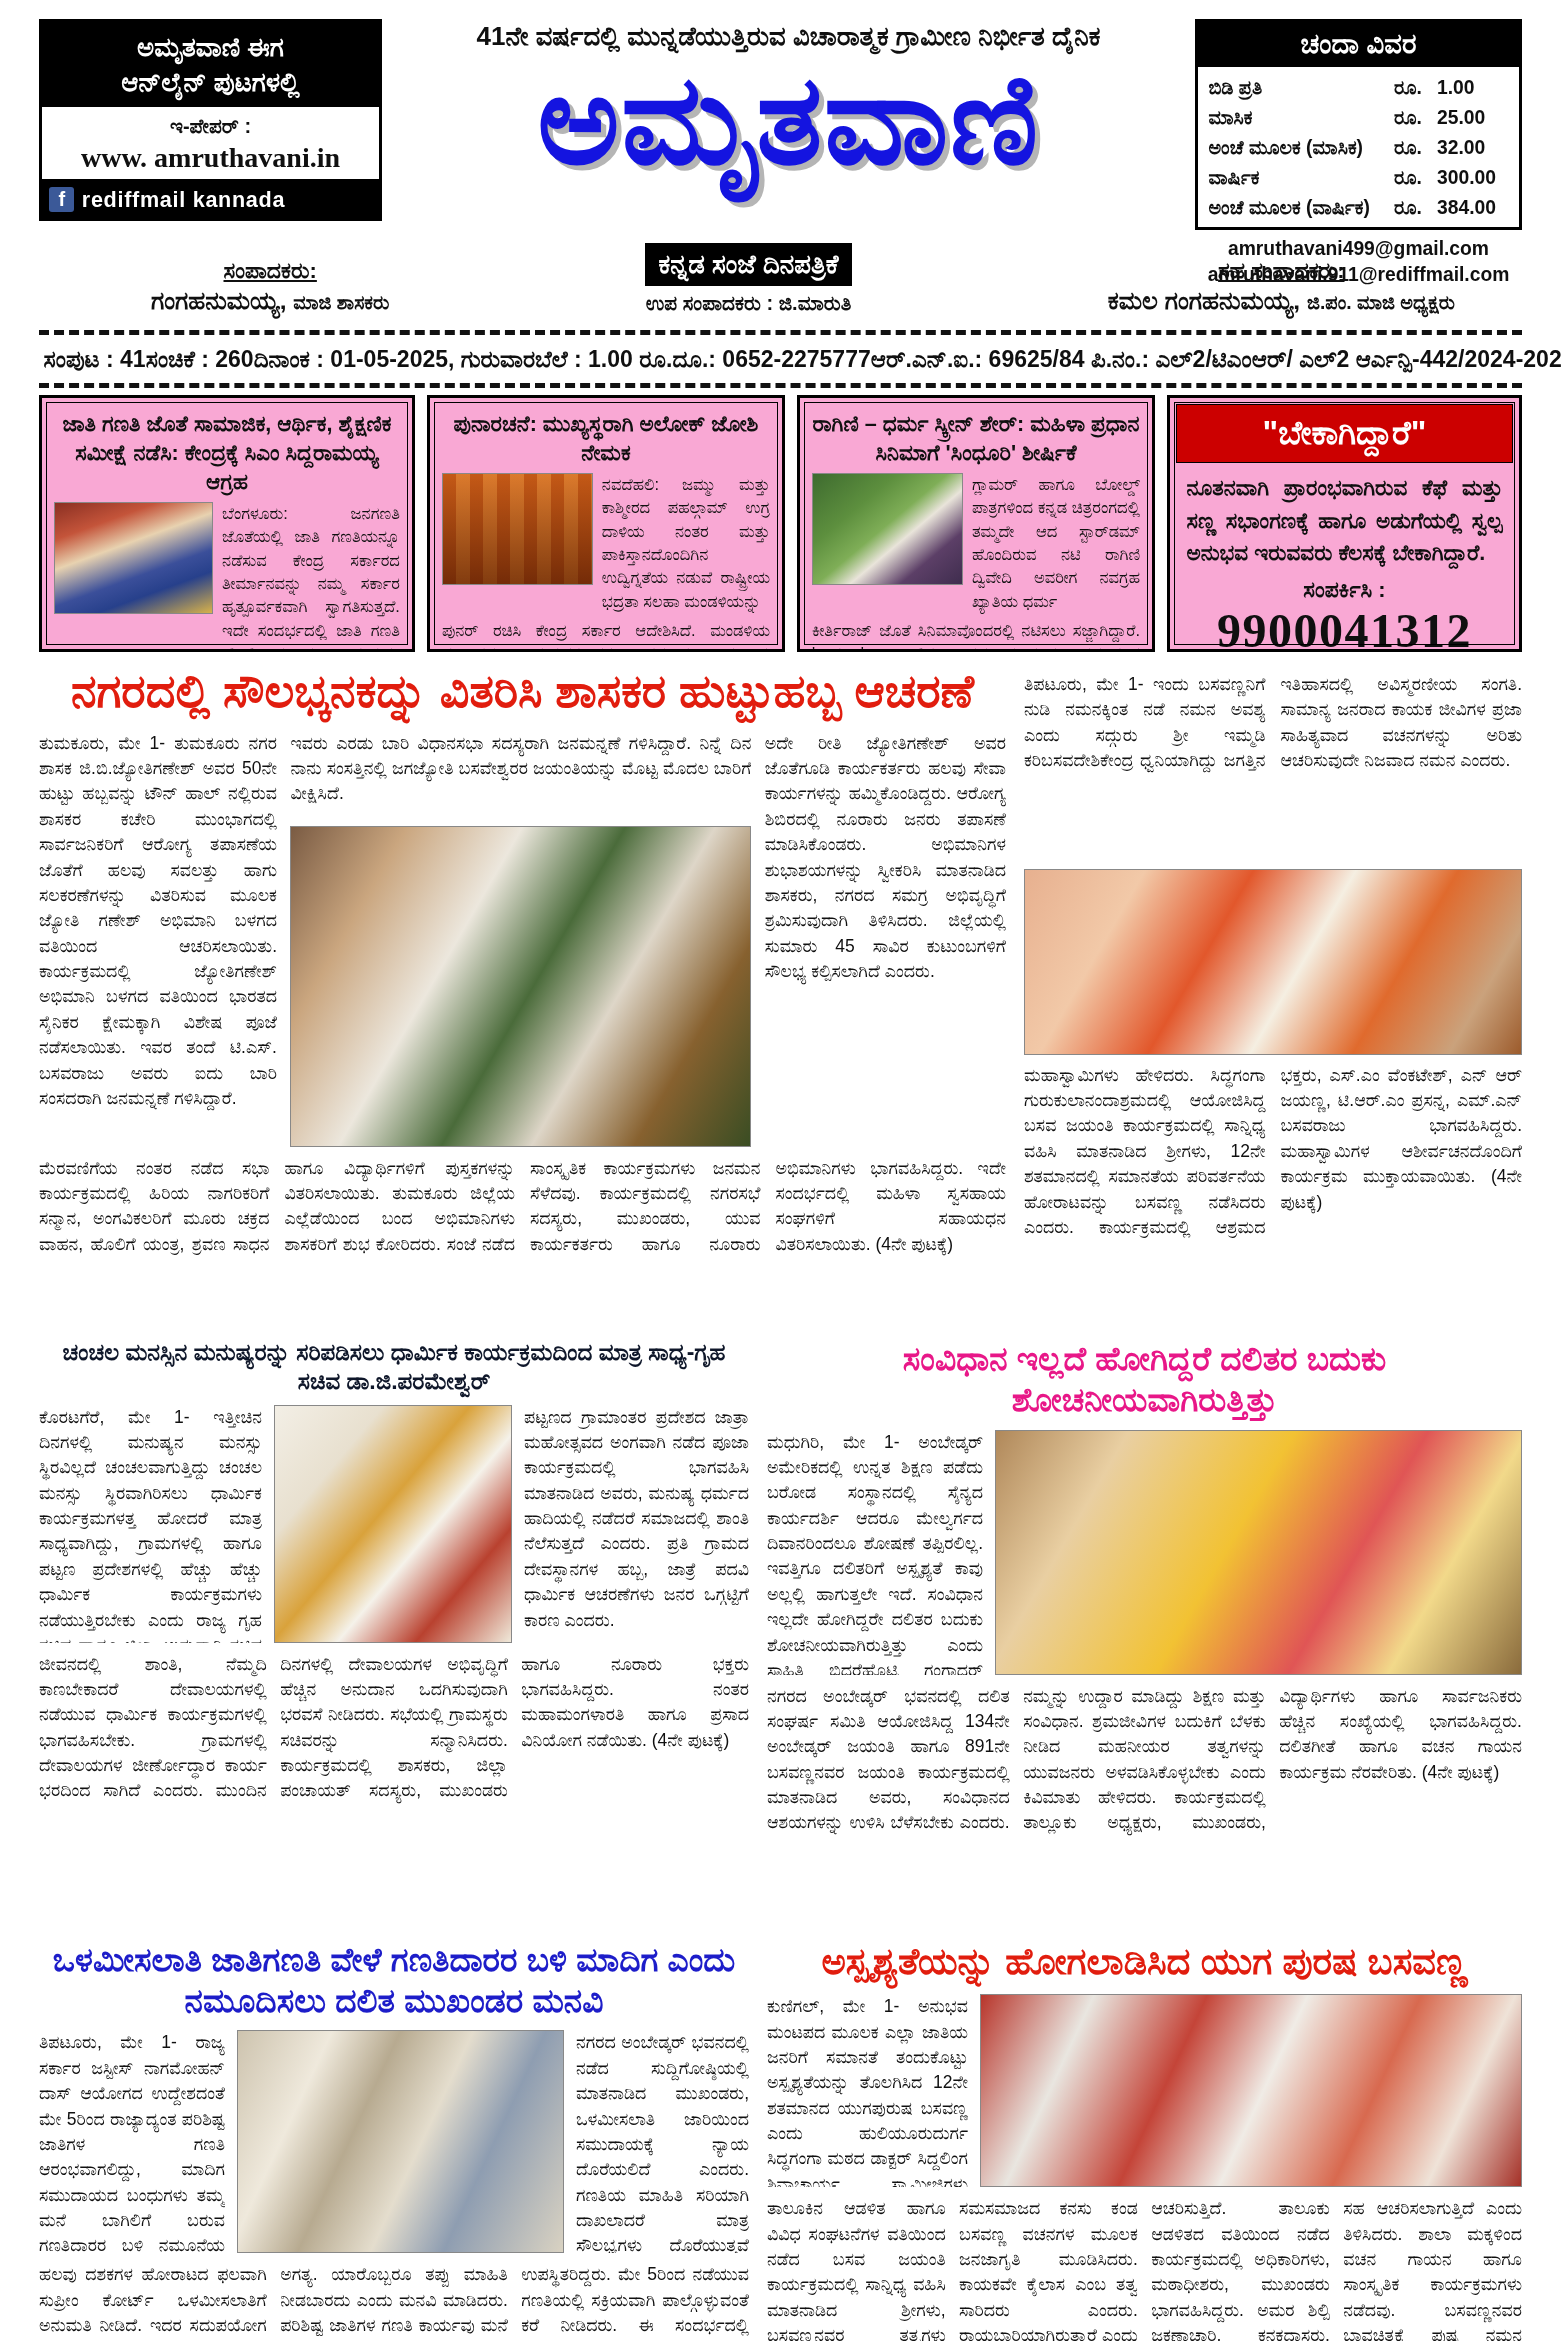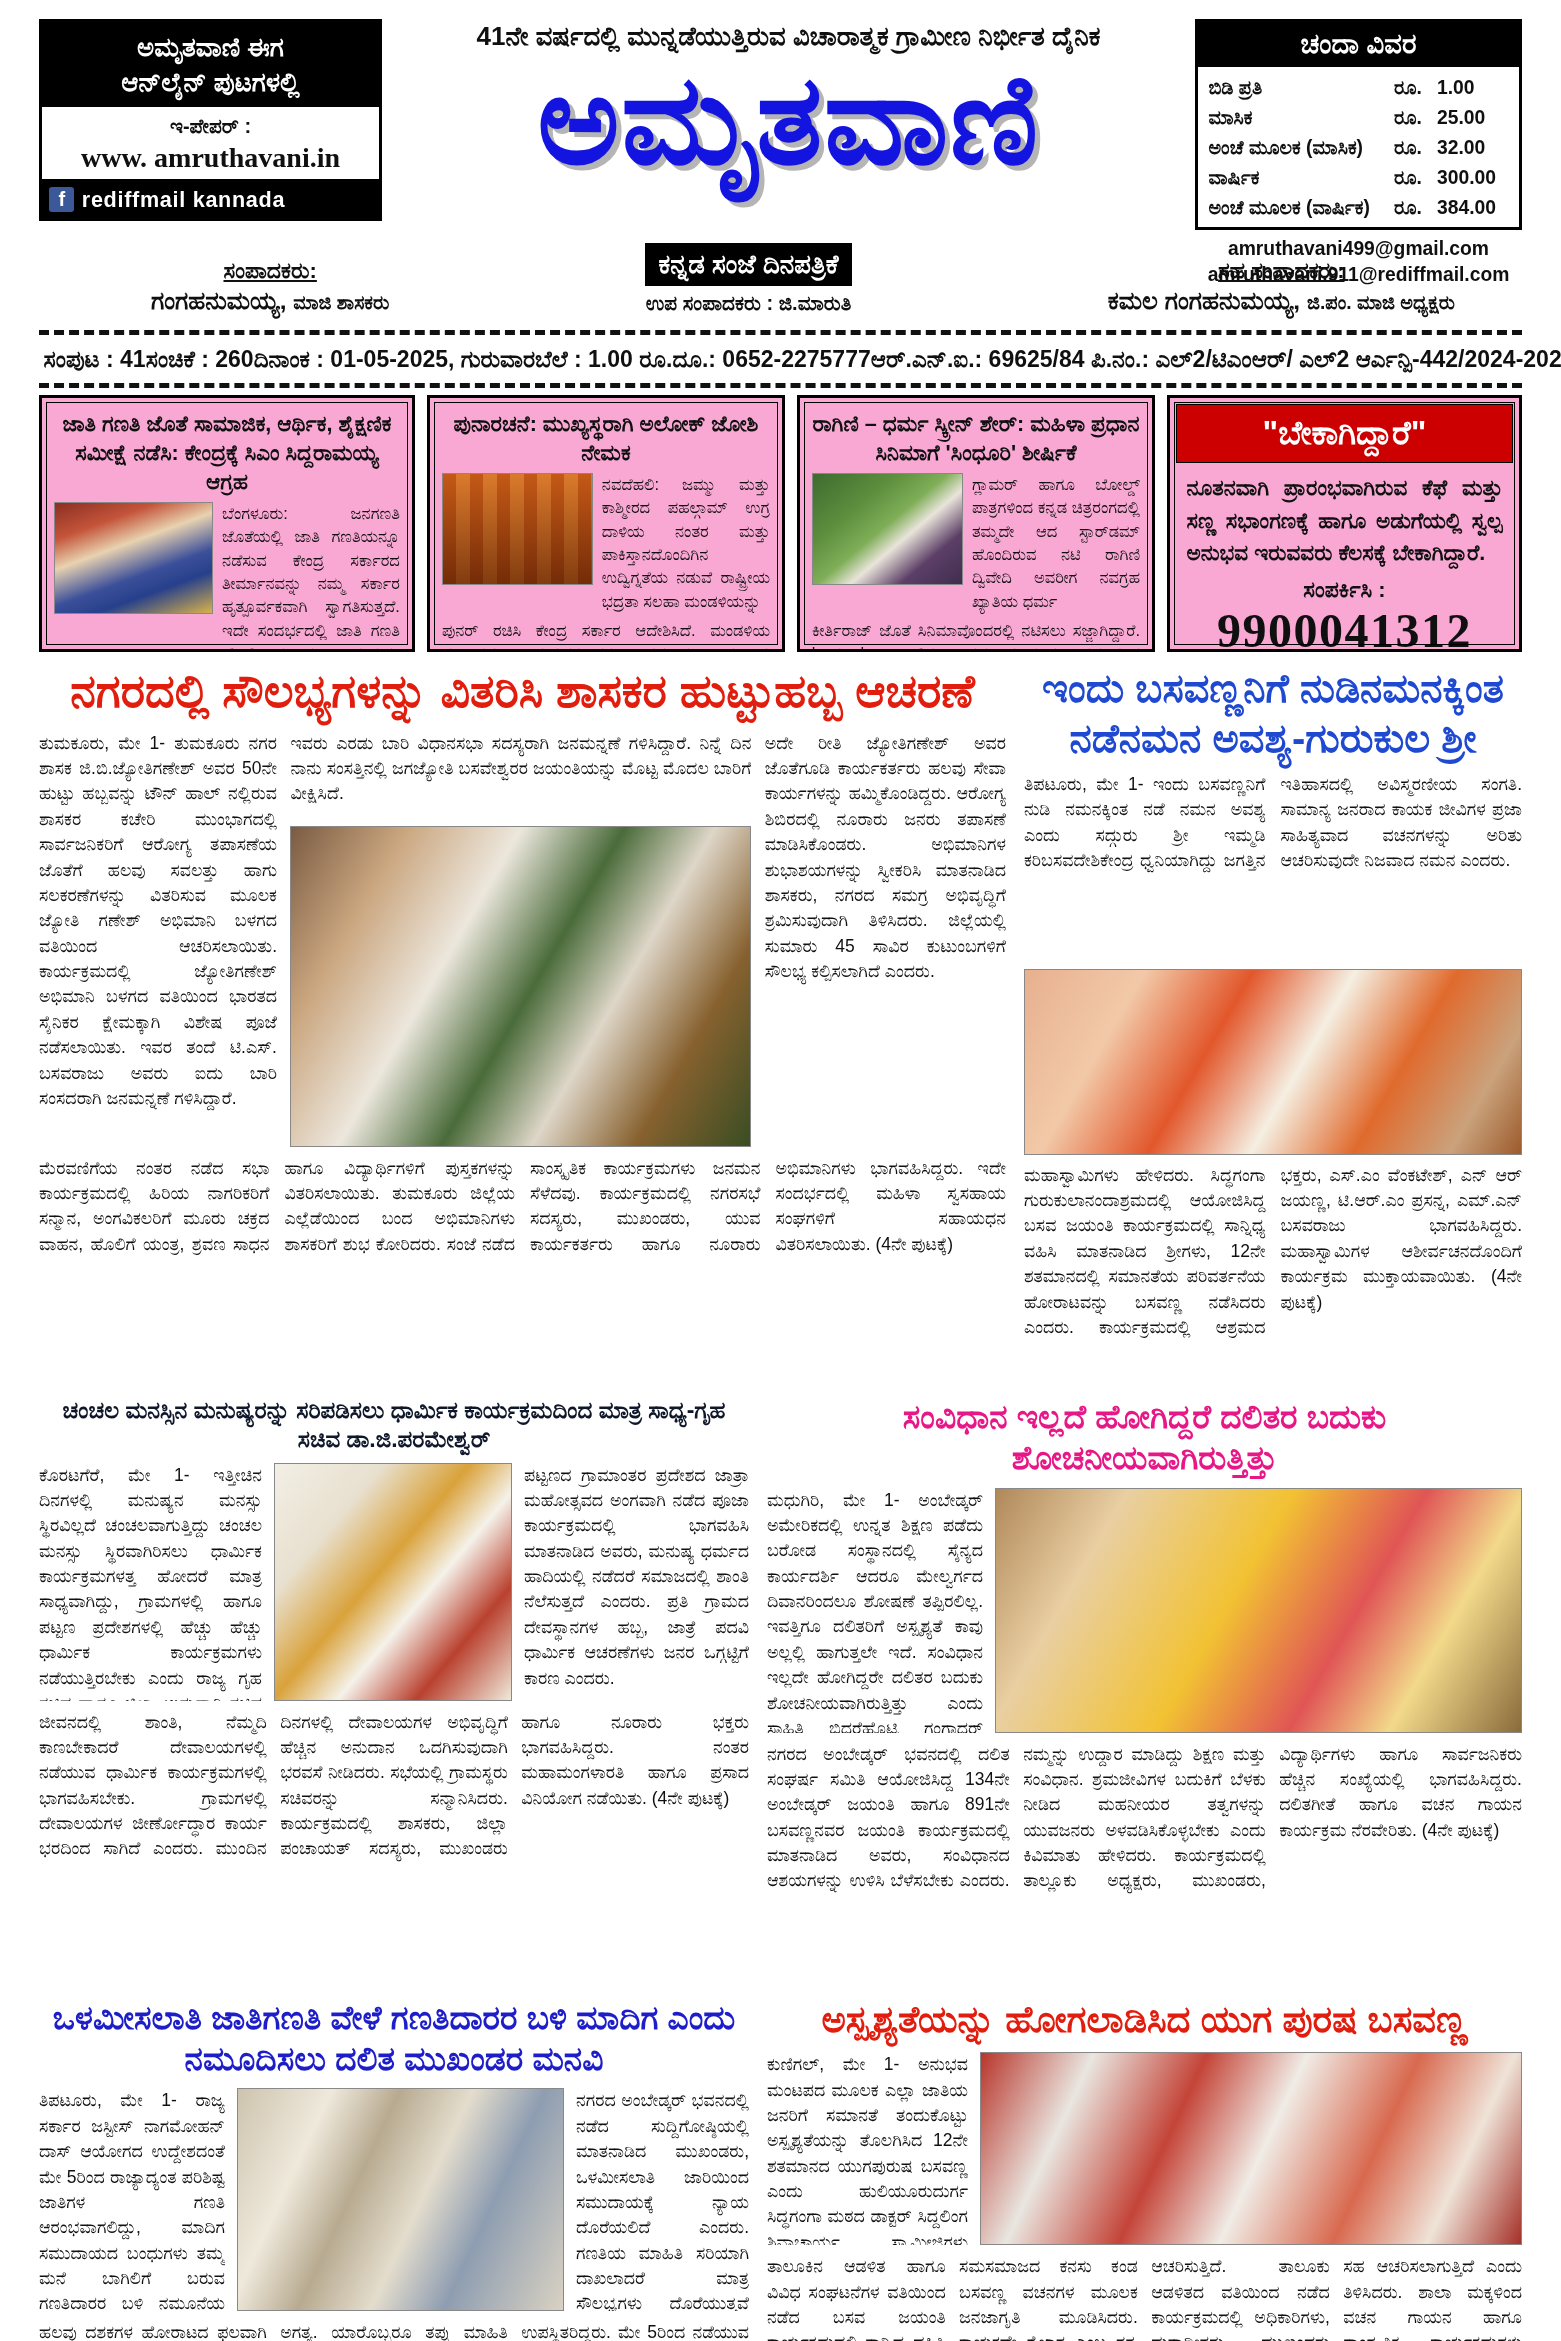--- a/index.html
+++ b/index.html
@@ -247,34 +247,33 @@
     <div class="bbox b4">
       <div class="ad-title">"ಬೇಕಾಗಿದ್ದಾರೆ"</div>
       <div class="ad-body">ನೂತನವಾಗಿ ಪ್ರಾರಂಭವಾಗಿರುವ ಕೆಫೆ ಮತ್ತು ಸಣ್ಣ ಸಭಾಂಗಣಕ್ಕೆ ಹಾಗೂ ಅಡುಗೆಯಲ್ಲಿ ಸ್ವಲ್ಪ ಅನುಭವ ಇರುವವರು ಕೆಲಸಕ್ಕೆ ಬೇಕಾಗಿದ್ದಾರೆ.</div>
       <div class="ad-contact">ಸಂಪರ್ಕಿಸಿ :</div>
       <div class="ad-phone">9900041312</div>
     </div>
   </div>
 
   <div class="band">
     <div class="main-left">
-      <div class="hl hl-red">ನಗರದಲ್ಲಿ ಸೌಲಭ್ಯಗಳನ್ನು ವಿತರಿಸಿ ಶಾಸಕರ ಹುಟ್ಟುಹಬ್ಬ ಆಚರಣೆ</div>
+      <div class="hl hl-red">ನಗರದಲ್ಲಿ ಸೌಲಭ್ಕನಕದ್ನು ವಿತರಿಸಿ ಶಾಸಕರ ಹುಟ್ಟುಹಬ್ಬ ಆಚರಣೆ</div>
       <div class="main-grid">
         <div class="mg-colA col-txt">ತುಮಕೂರು, ಮೇ 1- ತುಮಕೂರು ನಗರ ಶಾಸಕ ಜಿ.ಬಿ.ಜ್ಯೋತಿಗಣೇಶ್ ಅವರ 50ನೇ ಹುಟ್ಟು ಹಬ್ಬವನ್ನು ಟೌನ್ ಹಾಲ್ ನಲ್ಲಿರುವ ಶಾಸಕರ ಕಚೇರಿ ಮುಂಭಾಗದಲ್ಲಿ ಸಾರ್ವಜನಿಕರಿಗೆ ಆರೋಗ್ಯ ತಪಾಸಣೆಯ ಜೊತೆಗೆ ಹಲವು ಸವಲತ್ತು ಹಾಗು ಸಲಕರಣೆಗಳನ್ನು ವಿತರಿಸುವ ಮೂಲಕ ಜ್ಯೋತಿ ಗಣೇಶ್ ಅಭಿಮಾನಿ ಬಳಗದ ವತಿಯಿಂದ ಆಚರಿಸಲಾಯಿತು. ಕಾರ್ಯಕ್ರಮದಲ್ಲಿ ಜ್ಯೋತಿಗಣೇಶ್ ಅಭಿಮಾನಿ ಬಳಗದ ವತಿಯಿಂದ ಭಾರತದ ಸೈನಿಕರ ಕ್ಷೇಮಕ್ಕಾಗಿ ವಿಶೇಷ ಪೂಜೆ ನಡೆಸಲಾಯಿತು. ಇವರ ತಂದೆ ಟಿ.ಎಸ್. ಬಸವರಾಜು ಅವರು ಐದು ಬಾರಿ ಸಂಸದರಾಗಿ ಜನಮನ್ನಣೆ ಗಳಿಸಿದ್ದಾರೆ.</div>
         <div class="mg-mid">
           <div class="col-txt">ಇವರು ಎರಡು ಬಾರಿ ವಿಧಾನಸಭಾ ಸದಸ್ಯರಾಗಿ ಜನಮನ್ನಣೆ ಗಳಿಸಿದ್ದಾರೆ. ನಿನ್ನೆ ದಿನ ನಾನು ಸಂಸತ್ತಿನಲ್ಲಿ ಜಗಜ್ಯೋತಿ ಬಸವೇಶ್ವರರ ಜಯಂತಿಯನ್ನು ಮೊಟ್ಟ ಮೊದಲ ಬಾರಿಗೆ ವೀಕ್ಷಿಸಿದೆ.</div>
           <div class="mg-photo photo ph-crowd"></div>
         </div>
         <div class="mg-colD col-txt">ಅದೇ ರೀತಿ ಜ್ಯೋತಿಗಣೇಶ್ ಅವರ ಜೊತೆಗೂಡಿ ಕಾರ್ಯಕರ್ತರು ಹಲವು ಸೇವಾ ಕಾರ್ಯಗಳನ್ನು ಹಮ್ಮಿಕೊಂಡಿದ್ದರು. ಆರೋಗ್ಯ ಶಿಬಿರದಲ್ಲಿ ನೂರಾರು ಜನರು ತಪಾಸಣೆ ಮಾಡಿಸಿಕೊಂಡರು. ಅಭಿಮಾನಿಗಳ ಶುಭಾಶಯಗಳನ್ನು ಸ್ವೀಕರಿಸಿ ಮಾತನಾಡಿದ ಶಾಸಕರು, ನಗರದ ಸಮಗ್ರ ಅಭಿವೃದ್ಧಿಗೆ ಶ್ರಮಿಸುವುದಾಗಿ ತಿಳಿಸಿದರು. ಜಿಲ್ಲೆಯಲ್ಲಿ ಸುಮಾರು 45 ಸಾವಿರ ಕುಟುಂಬಗಳಿಗೆ ಸೌಲಭ್ಯ ಕಲ್ಪಿಸಲಾಗಿದೆ ಎಂದರು.</div>
       </div>
       <div class="main-bottom">ಮೆರವಣಿಗೆಯ ನಂತರ ನಡೆದ ಸಭಾ ಕಾರ್ಯಕ್ರಮದಲ್ಲಿ ಹಿರಿಯ ನಾಗರಿಕರಿಗೆ ಸನ್ಮಾನ, ಅಂಗವಿಕಲರಿಗೆ ಮೂರು ಚಕ್ರದ ವಾಹನ, ಹೊಲಿಗೆ ಯಂತ್ರ, ಶ್ರವಣ ಸಾಧನ ಹಾಗೂ ವಿದ್ಯಾರ್ಥಿಗಳಿಗೆ ಪುಸ್ತಕಗಳನ್ನು ವಿತರಿಸಲಾಯಿತು. ತುಮಕೂರು ಜಿಲ್ಲೆಯ ಎಲ್ಲೆಡೆಯಿಂದ ಬಂದ ಅಭಿಮಾನಿಗಳು ಶಾಸಕರಿಗೆ ಶುಭ ಕೋರಿದರು. ಸಂಜೆ ನಡೆದ ಸಾಂಸ್ಕೃತಿಕ ಕಾರ್ಯಕ್ರಮಗಳು ಜನಮನ ಸೆಳೆದವು. ಕಾರ್ಯಕ್ರಮದಲ್ಲಿ ನಗರಸಭೆ ಸದಸ್ಯರು, ಮುಖಂಡರು, ಯುವ ಕಾರ್ಯಕರ್ತರು ಹಾಗೂ ನೂರಾರು ಅಭಿಮಾನಿಗಳು ಭಾಗವಹಿಸಿದ್ದರು. ಇದೇ ಸಂದರ್ಭದಲ್ಲಿ ಮಹಿಳಾ ಸ್ವಸಹಾಯ ಸಂಘಗಳಿಗೆ ಸಹಾಯಧನ ವಿತರಿಸಲಾಯಿತು. (4ನೇ ಪುಟಕ್ಕೆ)</div>
     </div>
 
     <div class="main-right">
-      <div class="hl hl-blue">ಇಂದು ಬಸವಣ್ಣನಿಗೆ ನುಡಿನಮನಕ್ಕಿಂತ ನಡೆನಮನ ಅವಶ್ಯ-ಗುರುಕುಲ ಶ್ರೀ</div>
       <div class="mr-cols">ತಿಪಟೂರು, ಮೇ 1- ಇಂದು ಬಸವಣ್ಣನಿಗೆ ನುಡಿ ನಮನಕ್ಕಿಂತ ನಡೆ ನಮನ ಅವಶ್ಯ ಎಂದು ಸದ್ಗುರು ಶ್ರೀ ಇಮ್ಮಡಿ ಕರಿಬಸವದೇಶಿಕೇಂದ್ರ ಧ್ವನಿಯಾಗಿದ್ದು ಜಗತ್ತಿನ ಇತಿಹಾಸದಲ್ಲಿ ಅವಿಸ್ಮರಣೀಯ ಸಂಗತಿ. ಸಾಮಾನ್ಯ ಜನರಾದ ಕಾಯಕ ಜೀವಿಗಳ ಪ್ರಜಾ ಸಾಹಿತ್ಯವಾದ ವಚನಗಳನ್ನು ಅರಿತು ಆಚರಿಸುವುದೇ ನಿಜವಾದ ನಮನ ಎಂದರು.</div>
       <div class="mr-photo photo ph-seer"></div>
       <div class="mr-cols2">ಮಹಾಸ್ವಾಮಿಗಳು ಹೇಳಿದರು. ಸಿದ್ಧಗಂಗಾ ಗುರುಕುಲಾನಂದಾಶ್ರಮದಲ್ಲಿ ಆಯೋಜಿಸಿದ್ದ ಬಸವ ಜಯಂತಿ ಕಾರ್ಯಕ್ರಮದಲ್ಲಿ ಸಾನ್ನಿಧ್ಯ ವಹಿಸಿ ಮಾತನಾಡಿದ ಶ್ರೀಗಳು, 12ನೇ ಶತಮಾನದಲ್ಲಿ ಸಮಾನತೆಯ ಪರಿವರ್ತನೆಯ ಹೋರಾಟವನ್ನು ಬಸವಣ್ಣ ನಡೆಸಿದರು ಎಂದರು. ಕಾರ್ಯಕ್ರಮದಲ್ಲಿ ಆಶ್ರಮದ ಭಕ್ತರು, ಎಸ್.ಎಂ ವೆಂಕಟೇಶ್, ಎನ್ ಆರ್ ಜಯಣ್ಣ, ಟಿ.ಆರ್.ಎಂ ಪ್ರಸನ್ನ, ಎಮ್.ಎನ್ ಬಸವರಾಜು ಭಾಗವಹಿಸಿದ್ದರು. ಮಹಾಸ್ವಾಮಿಗಳ ಆಶೀರ್ವಚನದೊಂದಿಗೆ ಕಾರ್ಯಕ್ರಮ ಮುಕ್ತಾಯವಾಯಿತು. (4ನೇ ಪುಟಕ್ಕೆ)</div>
     </div>
   </div>
 
   <div class="band">
     <div class="mid-left">
       <div class="hl hl-darkred">ಚಂಚಲ ಮನಸ್ಸಿನ ಮನುಷ್ಯರನ್ನು ಸರಿಪಡಿಸಲು ಧಾರ್ಮಿಕ ಕಾರ್ಯಕ್ರಮದಿಂದ ಮಾತ್ರ ಸಾಧ್ಯ-ಗೃಹ ಸಚಿವ ಡಾ.ಜಿ.ಪರಮೇಶ್ವರ್</div>
       <div class="ml-grid">

